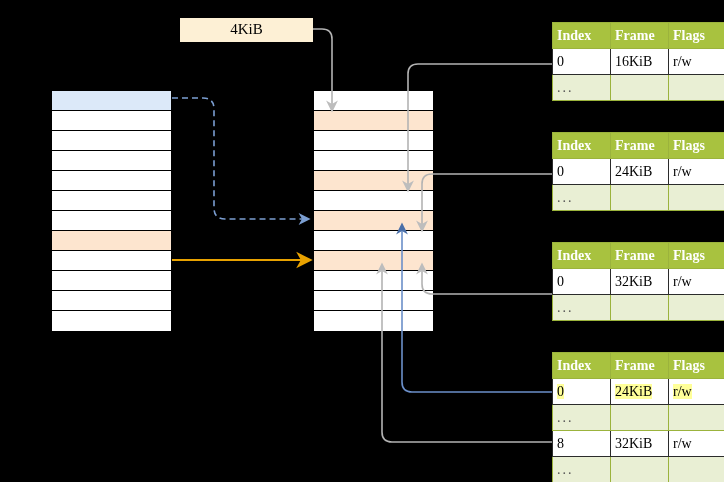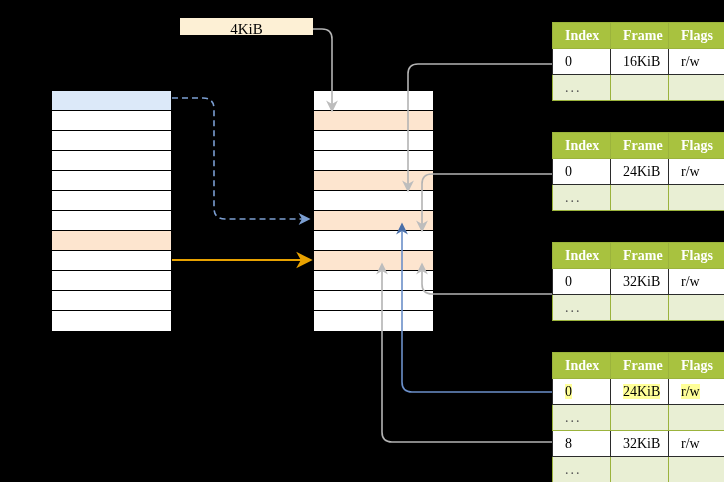--- a/index.html
+++ b/index.html
@@ -22,21 +22,21 @@
     position: absolute;
     left: 0; top: 0;
     width: 724px; height: 482px;
     pointer-events: none;
   }
 
   
   .size-label {
     position: absolute;
     left: 180px; top: 18px;
-    width: 133px; height: 17px;
+    width: 133px; height: 24px;
     background: #fdf0d5;
     color: #000000;
     font-size: 15px;
     line-height: 22px;
     text-align: center;
     white-space: nowrap;
   }
 
   
   .stack {
@@ -61,21 +61,21 @@
     position: absolute;
     width: 172px;
     border-collapse: collapse;
     table-layout: fixed;
     background: #ffffff;
     font-size: 14px;
   }
   .ptable th, .ptable td {
     border: 1px solid #9bb33c;
     height: 26px;
-    padding: 0 12px;
+    padding: 0 4px;
     text-align: left;
     vertical-align: middle;
     color: #000000;
     font-weight: normal;
     white-space: nowrap;
     overflow: hidden;
   }
   .ptable thead th {
     background: #a8c23f;
     color: #ffffff;

